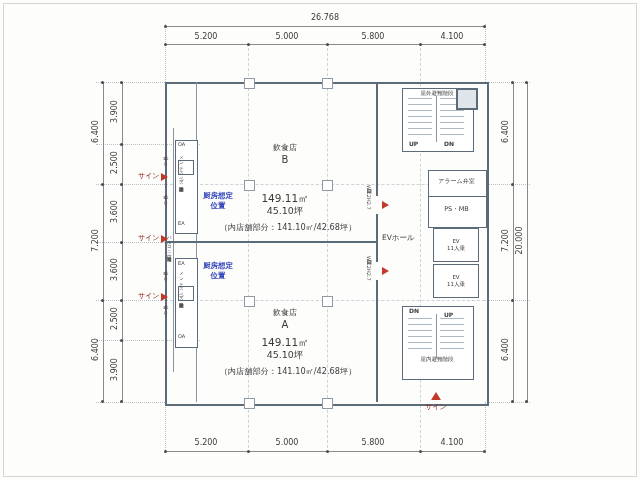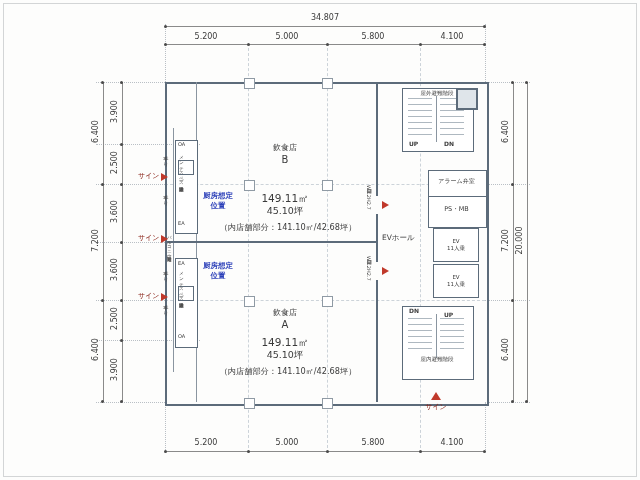--- a/index.html
+++ b/index.html
@@ -58,21 +58,21 @@
   <div class="exth" style="left:96px;top:340px;width:104px"></div>
   <div class="exth" style="left:96px;top:402px;width:69px"></div>
   <div class="exth" style="left:485px;top:82px;width:45px"></div>
   <div class="exth" style="left:485px;top:184px;width:45px"></div>
   <div class="exth" style="left:485px;top:300px;width:45px"></div>
   <div class="exth" style="left:485px;top:402px;width:45px"></div>
 
   <div class="dimh" style="left:165px;top:26px;width:320px"></div>
   <span class="dot" style="left:164px;top:25px"></span>
   <span class="dot" style="left:483px;top:25px"></span>
-  <div class="lbl dimlbl" style="left:285px;top:13px;width:80px">34.807</div>
+  <div class="lbl dimlbl" style="left:285px;top:13px;width:80px">26.768</div>
   <div class="dimh" style="left:165px;top:44px;width:320px"></div>
   <span class="dot" style="left:164px;top:43px"></span>
   <span class="dot" style="left:247px;top:43px"></span>
   <span class="dot" style="left:326px;top:43px"></span>
   <span class="dot" style="left:419px;top:43px"></span>
   <span class="dot" style="left:483px;top:43px"></span>
   <div class="lbl dimlbl" style="left:178px;top:32px">5.200</div>
   <div class="lbl dimlbl" style="left:259px;top:32px">5.000</div>
   <div class="lbl dimlbl" style="left:345px;top:32px">5.800</div>
   <div class="lbl dimlbl" style="left:424px;top:32px">4.100</div>

